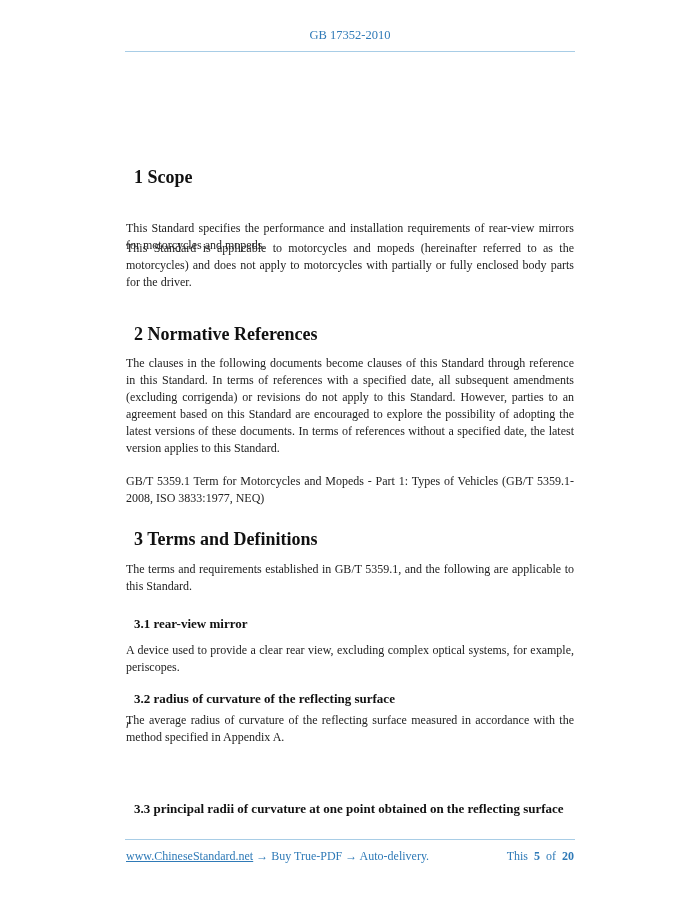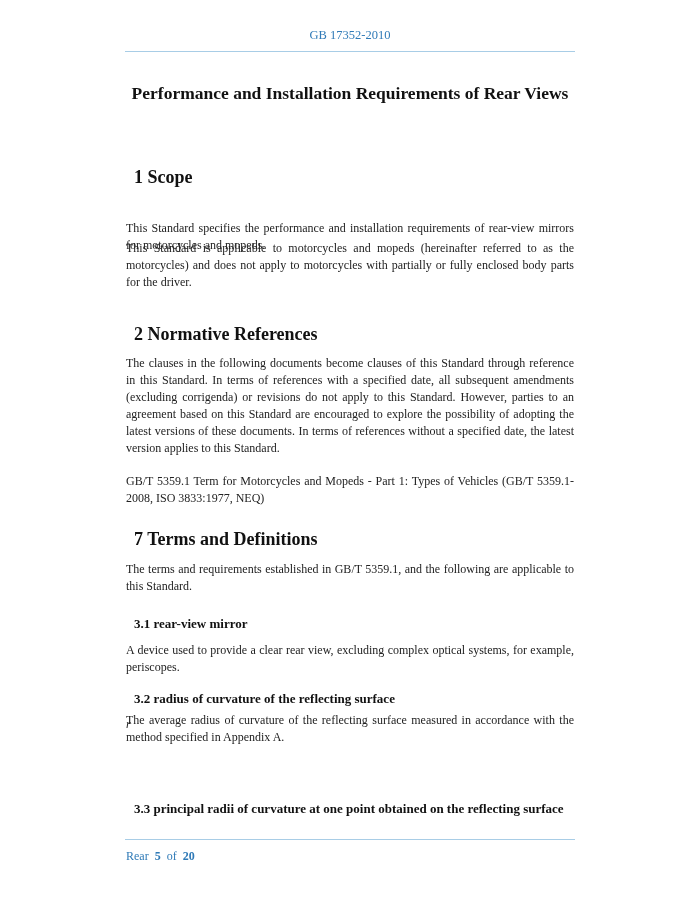--- a/index.html
+++ b/index.html
@@ -94,45 +94,47 @@
     .footer .pager b { font-weight: bold; }
   </style>
 </head>
 <body>
 
 <div class="page-header">GB 17352-2010</div>
 <div class="header-rule"></div>
 
 <div class="content">
   <h1 class="doc-title abs" style="top:0px;">
-    <span>Performance and Installation Requirements of Rear Views</span>
   </h1>
 
   <h2 class="section abs" style="top:83px;">1 Scope</h2>
   <p class="abs" style="top:108px;margin-top:36px;">This Standard specifies the performance and installation requirements of rear-view mirrors for motorcycles and mopeds.</p>
   <p class="abs" style="top:164px;">This Standard is applicable to motorcycles and mopeds (hereinafter referred to as the motorcycles) and does not apply to motorcycles with partially or fully enclosed body parts for the driver.</p>
 
   <h2 class="section abs" style="top:240px;">2 Normative References</h2>
   <p class="abs" style="top:279px;">The clauses in the following documents become clauses of this Standard through reference in this Standard. In terms of references with a specified date, all subsequent amendments (excluding corrigenda) or revisions do not apply to this Standard. However, parties to an agreement based on this Standard are encouraged to explore the possibility of adopting the latest versions of these documents. In terms of references without a specified date, the latest version applies to this Standard.</p>
   <p class="abs" style="top:397px;">GB/T 5359.1 Term for Motorcycles and Mopeds - Part 1: Types of Vehicles (GB/T 5359.1-2008, ISO 3833:1977, NEQ)</p>
 
-  <h2 class="section abs" style="top:445px;">7 Terms and Definitions</h2>
+  <h2 class="section abs" style="top:445px;">3 Terms and Definitions</h2>
   <p class="abs" style="top:485px;">The terms and requirements established in GB/T 5359.1, and the following are applicable to this Standard.</p>
 
   <h3 class="sub abs" style="top:532px;">3.1 rear-view mirror</h3>
   <p class="abs" style="top:566px;">A device used to provide a clear rear view, excluding complex optical systems, for example, periscopes.</p>
 
   <h3 class="sub abs" style="top:607px;">3.2 radius of curvature of the reflecting surface</h3>
   <p class="sym abs" style="top:640px;">r</p>
   <p class="abs" style="top:636px;">The average radius of curvature of the reflecting surface measured in accordance with the method specified in Appendix A.</p>
 
   <h3 class="sub abs" style="top:717px;">3.3 principal radii of curvature at one point obtained on the reflecting surface</h3>
 </div>
 
 <div class="footer-rule"></div>
 <div class="footer">
+  <span>
+    <a>www.ChineseStandard.net</a><span> → Buy True-PDF → Auto-delivery.</span>
+  </span>
   <span class="pager">
-    <span>Rear</span>&nbsp;
+    <span>This</span>&nbsp;
     <b>5</b>&nbsp;
     <span>of</span>&nbsp;
     <b>20</b>
   </span>
 </div>
 
 </body></html>

